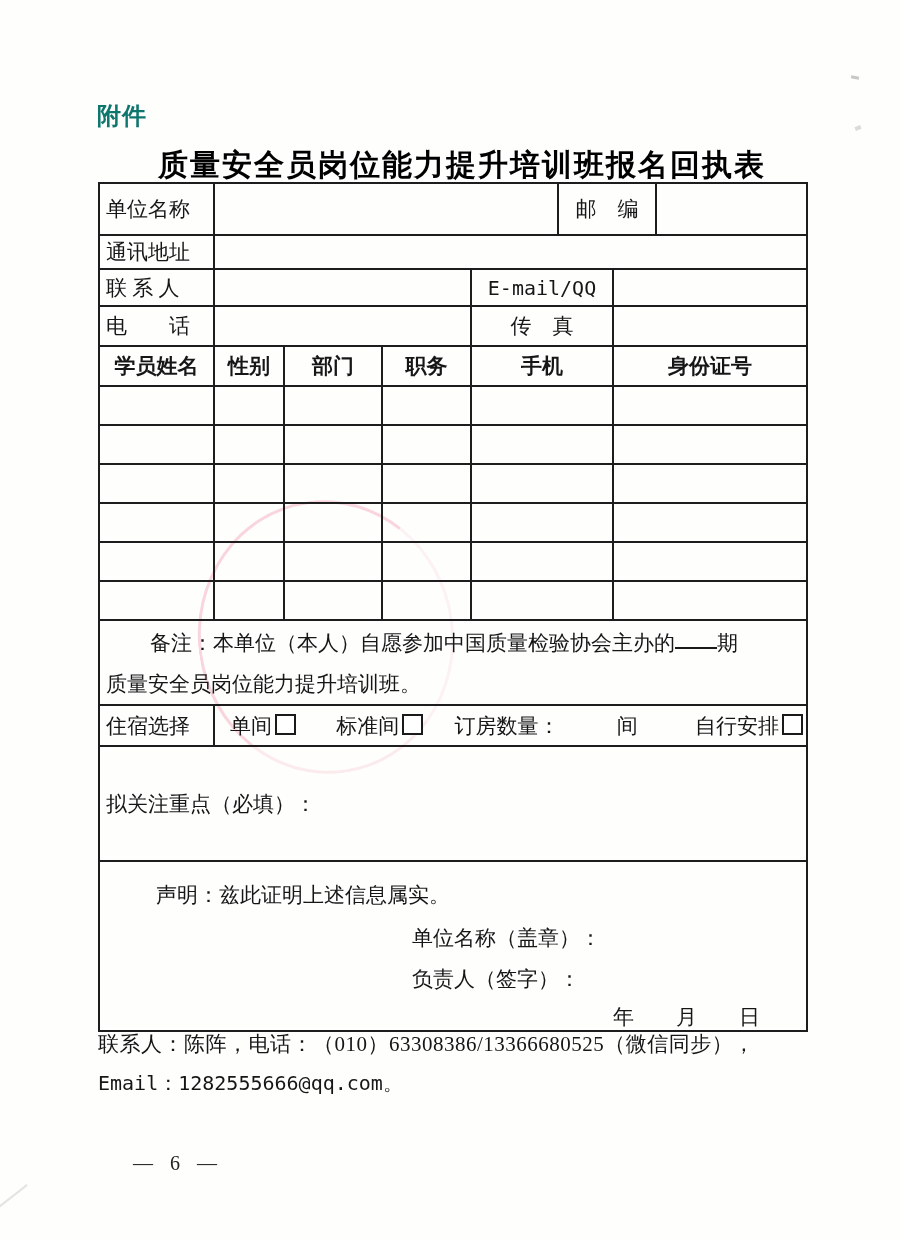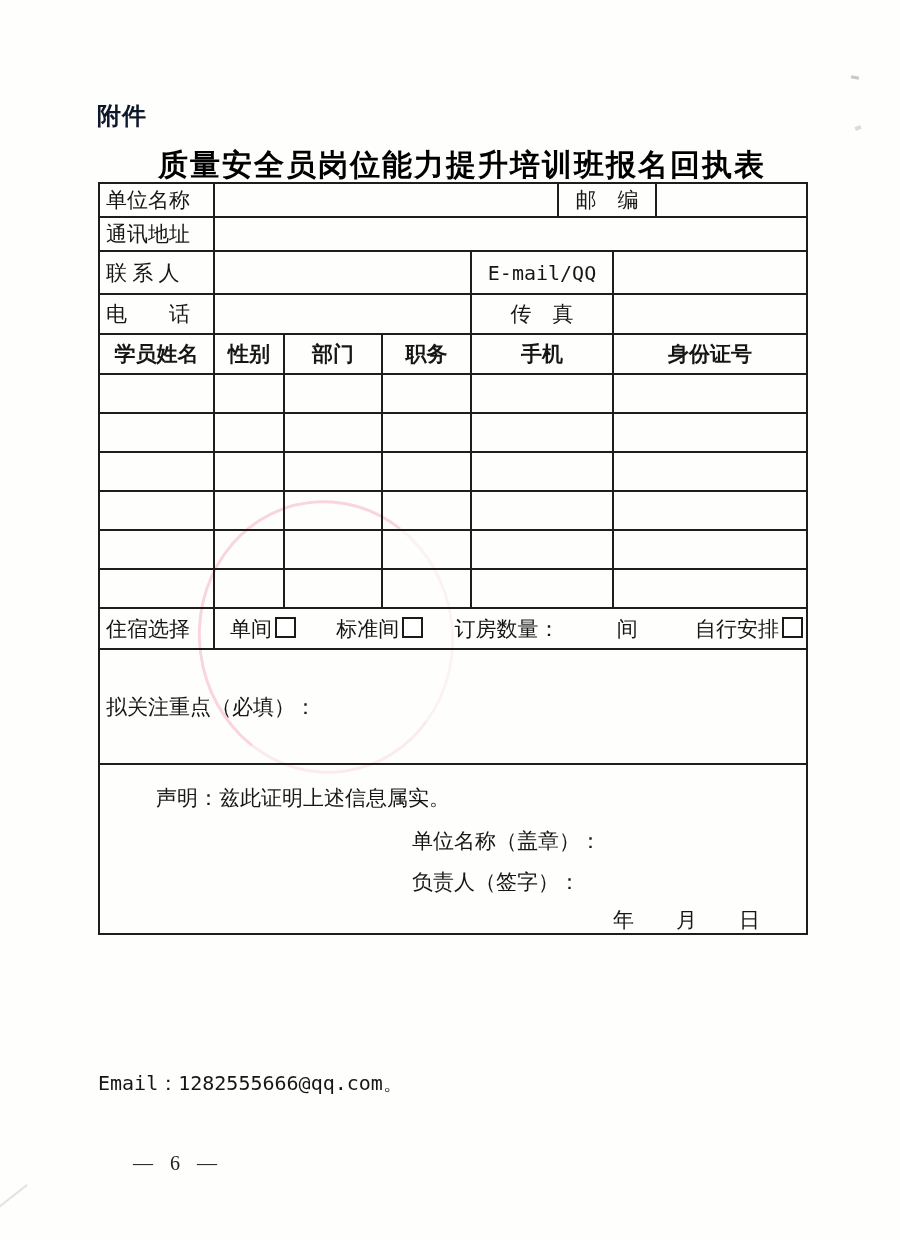--- a/index.html
+++ b/index.html
@@ -10,21 +10,21 @@
     font-family:"Liberation Serif","DejaVu Serif",serif;
     color:#161616;
     overflow:hidden;
   }
   .page{position:absolute;inset:0;background:#fefefd;}
 
   
   .attachment{
     position:absolute;left:97px;top:100px;
     font-family:"Liberation Sans","DejaVu Sans",sans-serif;
-    font-weight:700;font-size:24px;letter-spacing:1px;color:#0f172a;
+    font-weight:700;font-size:24px;letter-spacing:1px;color:#0f766e;
   }
   .title{
     position:absolute;left:0;top:133px;width:900px;margin:12px;
     text-align:center;
     font-family:"Liberation Sans","DejaVu Sans",sans-serif;
     font-weight:700;font-size:30px;letter-spacing:2px;color:#000000;
   }
 
   
   .stamp{
@@ -51,23 +51,23 @@
   table.form td{
     border:2px solid #1d1d1d;
     padding:0 6px;
     vertical-align:middle;
     overflow:hidden;
   }
   td.lbl{padding-left:9px;white-space:nowrap;}
   td.center{text-align:center;padding:0 2px;}
   td.mono{font-family:"DejaVu Sans Mono","Liberation Mono",monospace;font-size:20px;}
 
-  tr.r-top1{height:34px;}
+  tr.r-top1{height:52px;}
   tr.r-top2{height:34px;}
-  tr.r-top3{height:43px;}
+  tr.r-top3{height:37px;}
   tr.r-top4{height:40px;}
   tr.r-head{height:40px;font-weight:bold;}
   tr.r-blank{height:39px;}
   tr.r-remark{height:85px;}
   tr.r-accom{height:41px;}
   tr.r-focus{height:115px;}
   tr.r-decl{height:163px;}
 
   
   td.remark-cell{vertical-align:middle;padding:4px 10px 6px 8px;}
@@ -229,20 +229,26 @@
     </tr>
     <tr class="r-blank">
       <td></td>
       <td></td>
       <td></td>
       <td></td>
       <td colspan="2"></td>
       <td colspan="2"></td>
     </tr>
 
+    <tr class="r-remark">
+      <td colspan="8" class="remark-cell">
+        <div class="remark-line1"><span>备注：本单位（本人）自愿参加中国质量检验协会主办的</span><span class="blank-underline"></span><span>期</span></div>
+        <div class="remark-line2">质量安全员岗位能力提升培训班。</div>
+      </td>
+    </tr>
 
     <tr class="r-accom">
       <td class="lbl">住宿选择</td>
       <td colspan="7">
         <div class="accom-line">
           <span class="accom-item gap-a"><span>单间</span><span class="cbox"></span></span>
           <span class="accom-item gap-b"><span>标准间</span><span class="cbox"></span></span>
           <span class="accom-item gap-c">订房数量：</span>
           <span class="accom-item gap-d">间</span>
           <span class="accom-item gap-e"><span>自行安排</span><span class="cbox"></span></span>
@@ -260,16 +266,17 @@
       <td colspan="8" class="decl-cell">
         <div class="decl-statement">声明：兹此证明上述信息属实。</div>
         <div class="decl-seal">单位名称（盖章）：</div>
         <div class="decl-sign">负责人（签字）：</div>
         <div class="decl-date">年　　月　　日</div>
       </td>
     </tr>
   </tbody>
     </table>
 
+  <div class="footer-line1">联系人：陈阵，电话：（010）63308386/13366680525（微信同步），</div>
   <div class="footer-line2">Email：1282555666@qq.com。</div>
   <div class="page-number">— 6 —</div>
 
 </div>
 
 </body></html>

